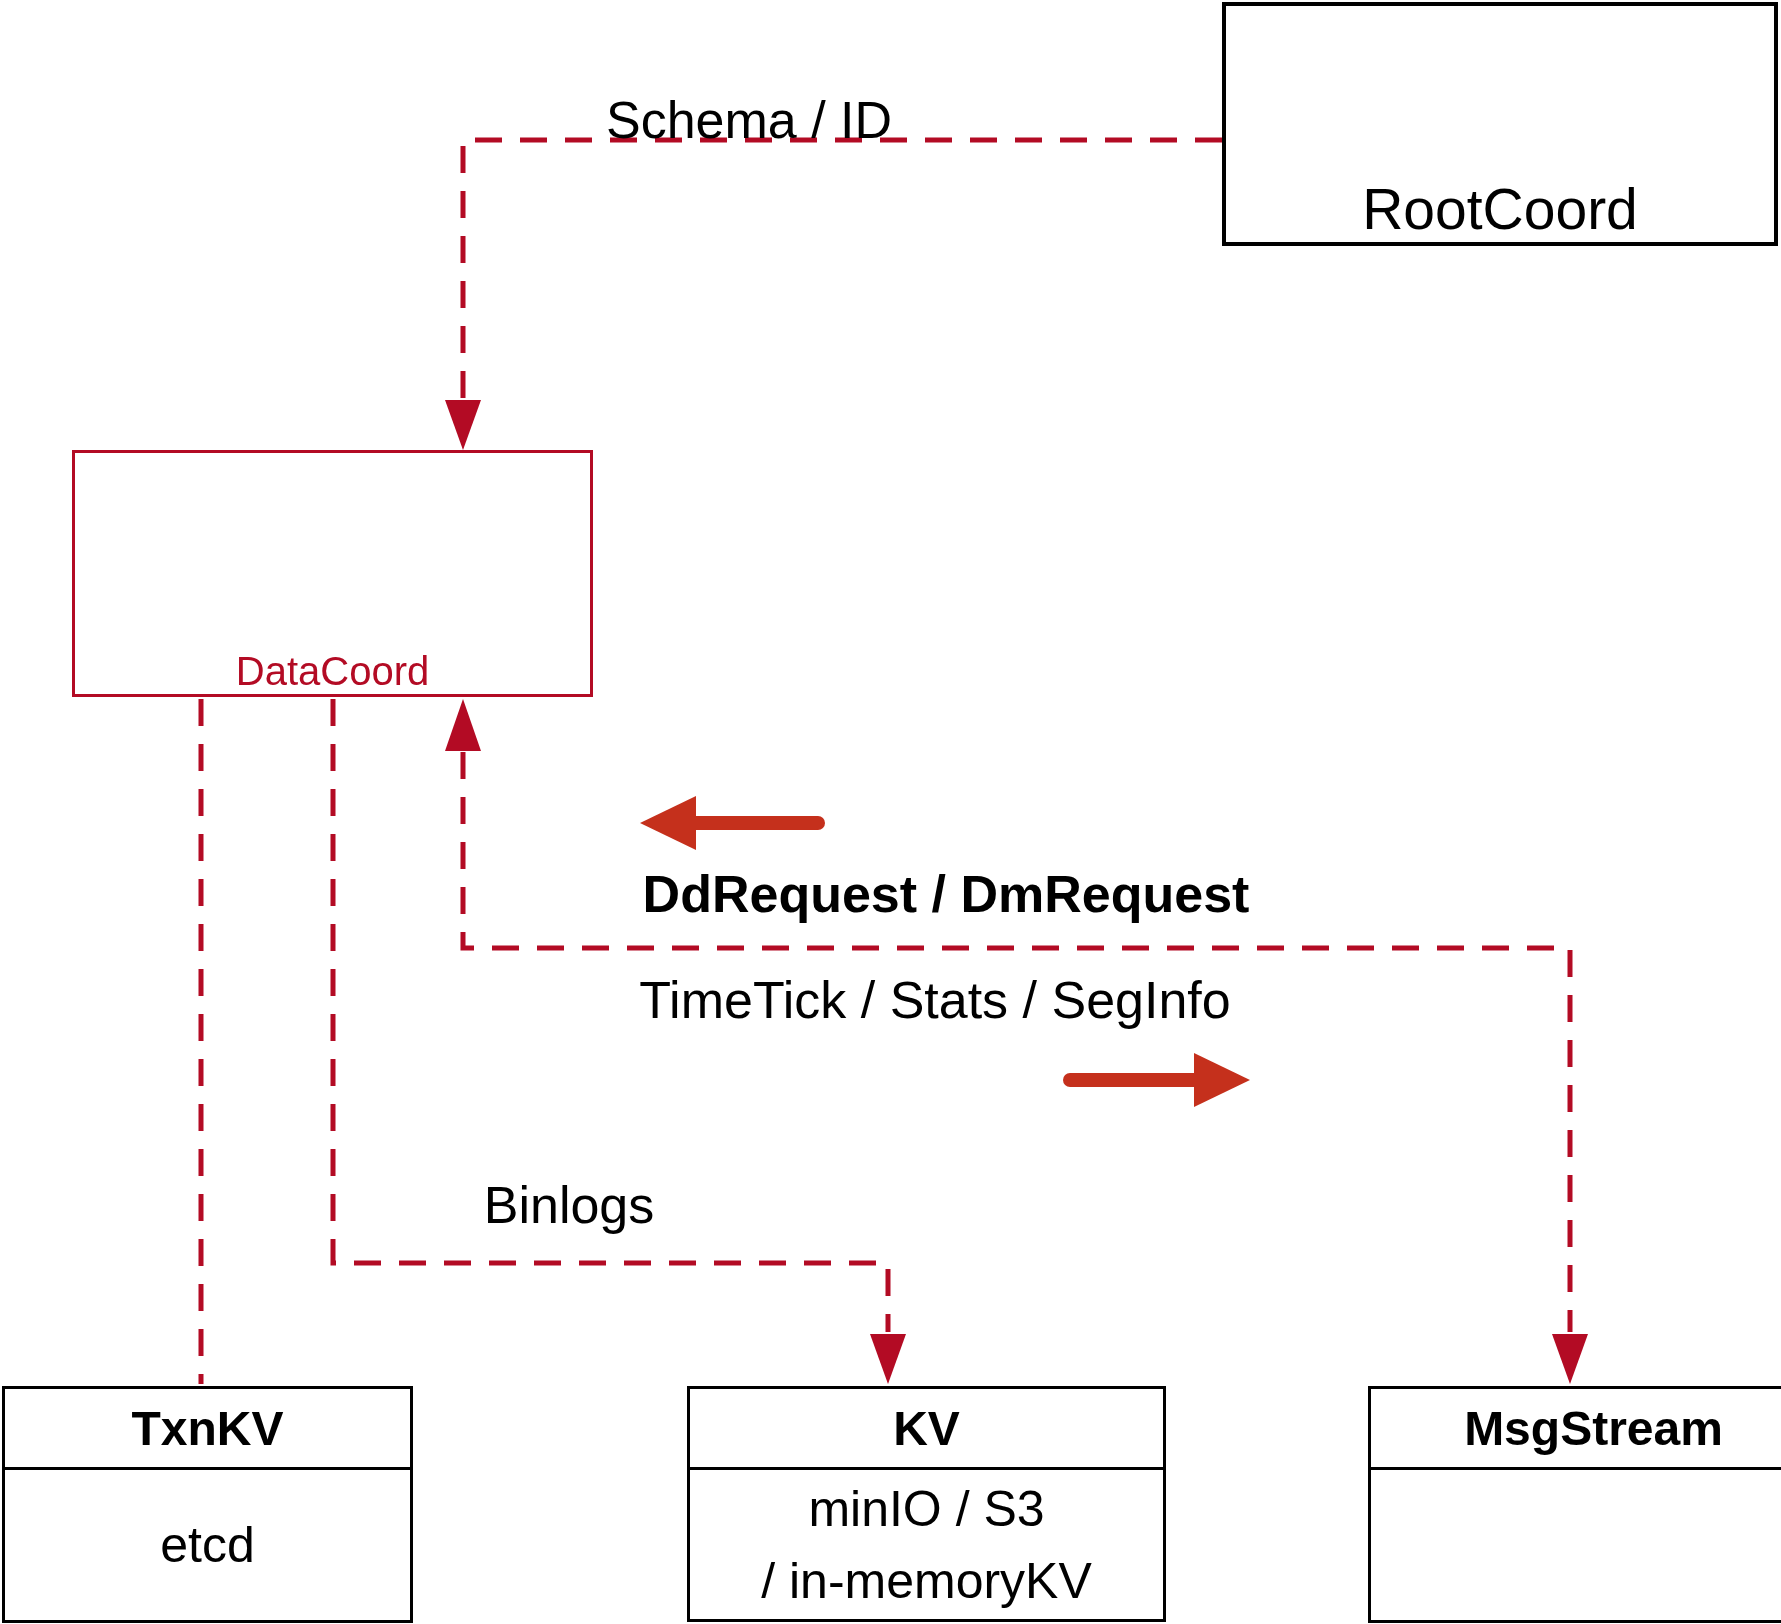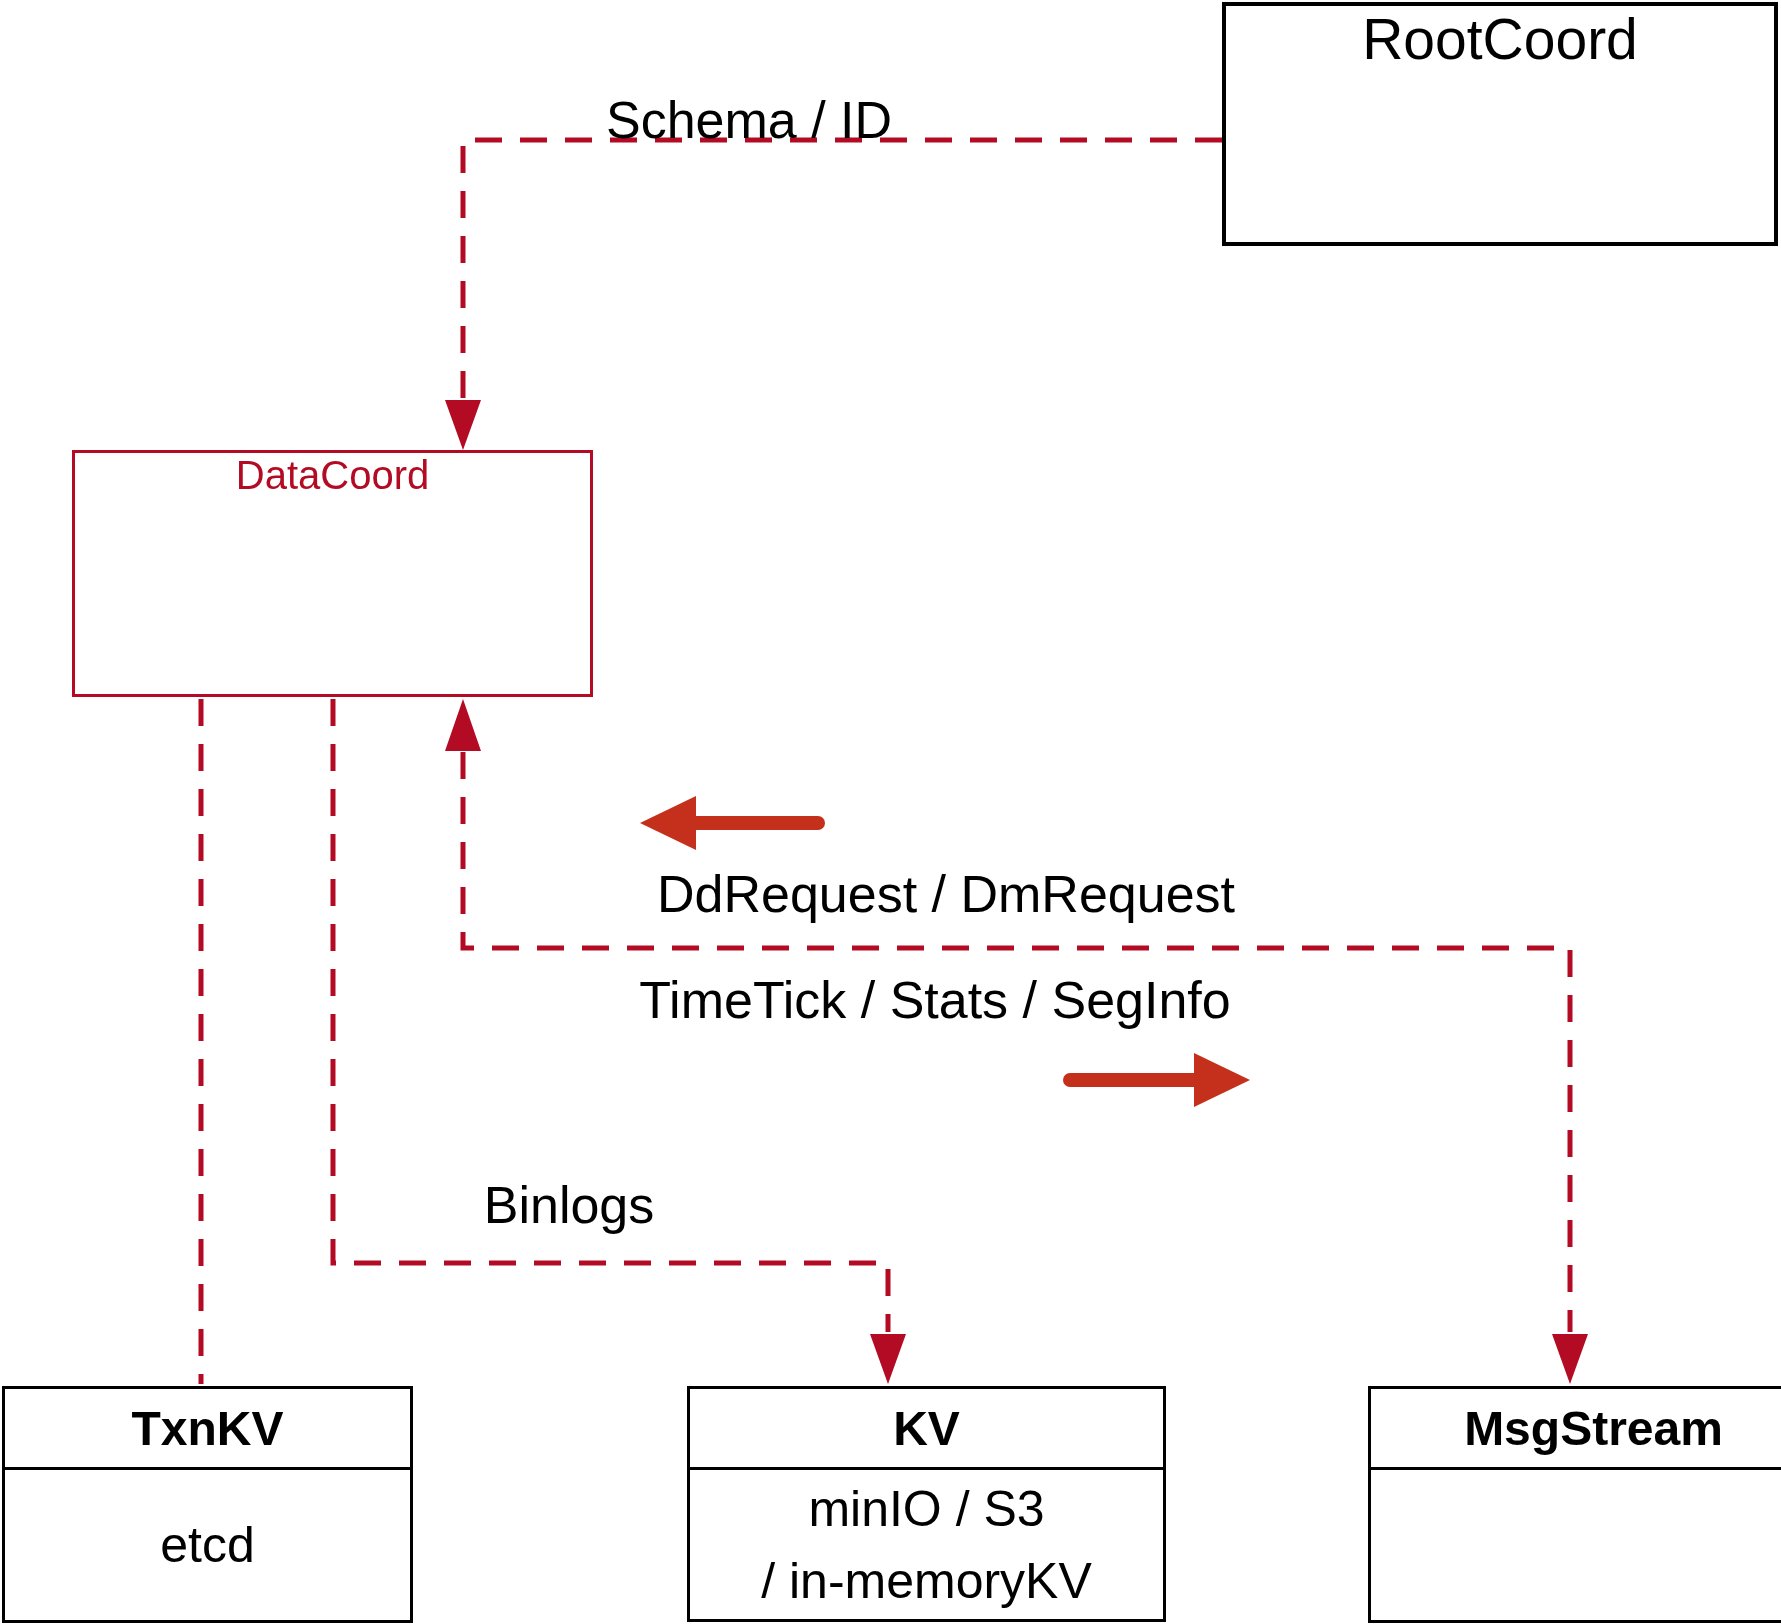--- a/index.html
+++ b/index.html
@@ -22,21 +22,21 @@
   .dash  { fill: none; stroke: var(--crimson); stroke-width: 5; stroke-dasharray: 27 18; }
   .head  { fill: var(--crimson); stroke: none; }
   .solid { fill: none; stroke: var(--arrow-red); stroke-width: 14; stroke-linecap: round; }
   .solid-head { fill: var(--arrow-red); stroke: none; }
 
   .box {
     position: absolute;
     box-sizing: border-box;
     background: var(--bg);
     display: flex;
-    align-items: flex-start;
+    align-items: flex-end;
     justify-content: center;
     white-space: nowrap;
   }
   #rootcoord {
     left: 1222px; top: 2px; width: 556px; height: 244px;
     border: 4px solid var(--ink);
     font-size: 57px;
   }
   #datacoord {
     left: 72px; top: 450px; width: 521px; height: 247px;
@@ -68,21 +68,21 @@
     font-size: 50px; line-height: 72px; text-align: center; white-space: nowrap;
   }
   .edge-label {
     position: absolute;
     transform: translate(-50%, -50%);
     font-size: 52px;
     white-space: nowrap;
     color: var(--ink);
   }
   #schema-label    { left: 749px;  top: 84px; margin-top: 36px;  }
-  #ddrequest-label { left: 946px;  top: 894px; }
+  #ddrequest-label { left: 946px;  top: 894px; font-weight: bold; }
   #timetick-label  { left: 935px;  top: 1000px; }
   #binlogs-label   { left: 569px;  top: 1205px; }
 </style>
 </head>
 <body>
 
 <div id="stage">
 
   <svg id="connectors" viewBox="0 0 1781 1624" xmlns="http://www.w3.org/2000/svg">
 

